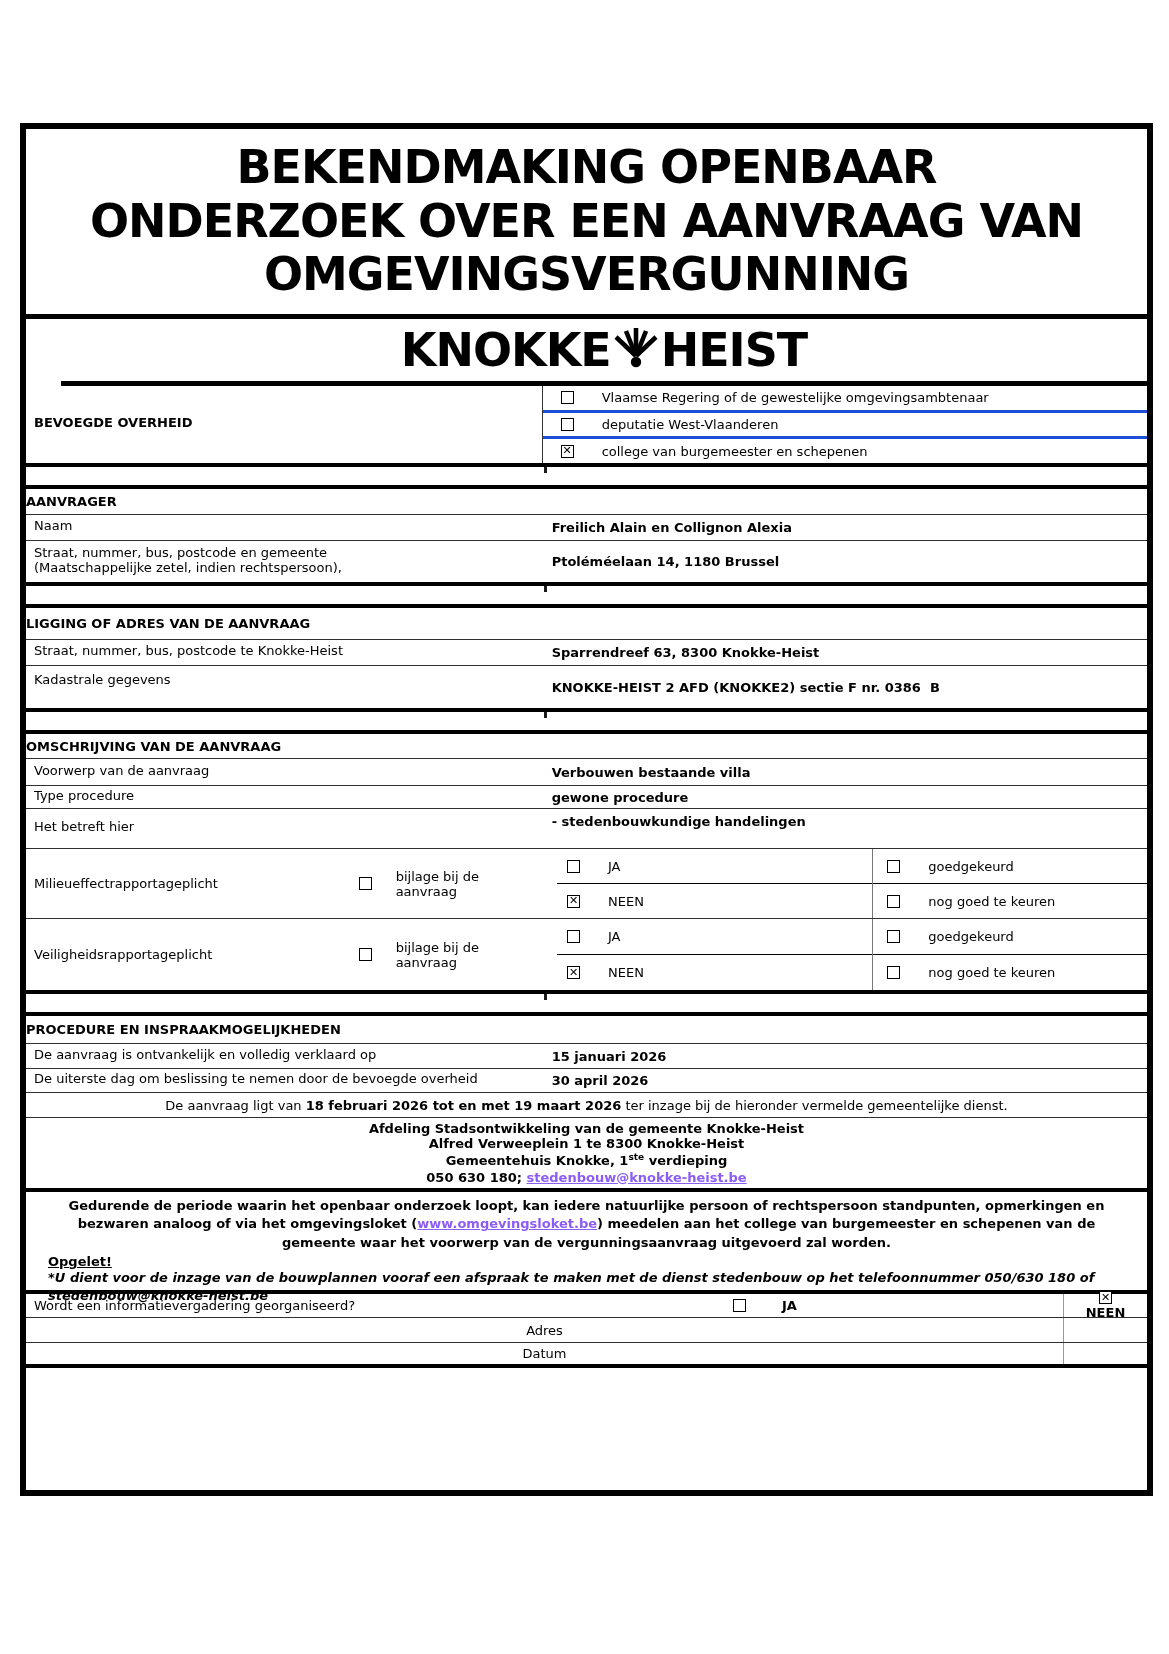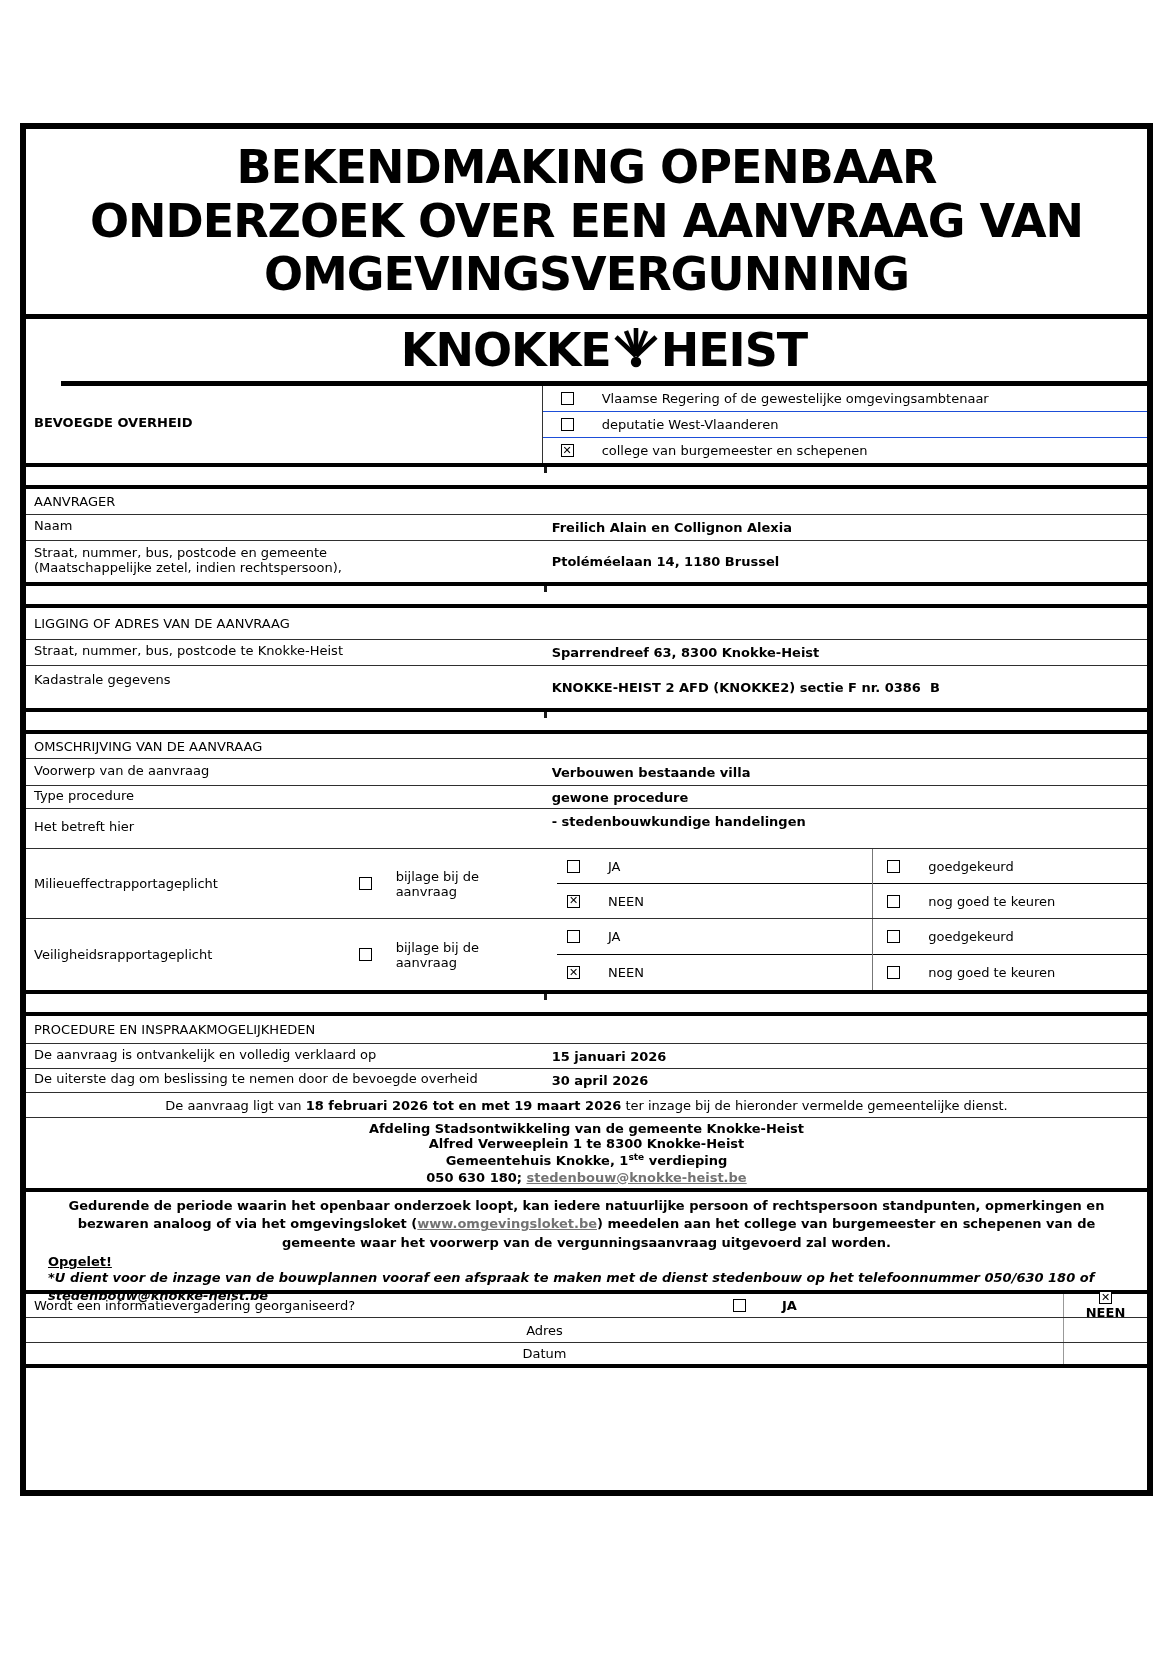--- a/index.html
+++ b/index.html
@@ -27,28 +27,28 @@
     font-weight:bold; font-size:46px; line-height:1.16; letter-spacing:-1px; text-align:center;
   }
   .logo-row { height:67px; display:flex; align-items:center; justify-content:center;
     font-weight:bold; font-size:46px; letter-spacing:-1px;margin-left:35px; }
   .logo-row svg { margin:6px 2px 0 2px; }
 
   
   .lab { width:46%; padding:3px 4px 7px 8px; display:flex; flex-direction:column; justify-content:center; }
   .val { width:54%; padding:3px 4px 3px 10px; font-weight:bold; display:flex; flex-direction:column; justify-content:center; }
   .pre { white-space:pre-wrap; }
-  .sec-h { font-weight:normal; align-items:center; padding-left:8px; }
+  .sec-h { font-weight:bold; align-items:center; }
 
   
   .bev { height:81px; }
   .bev .lab { font-weight:bold; }
   .bev-opts { width:54%; border-left:1px solid #333; display:flex; flex-direction:column; }
   .bev-opt { flex:1; display:flex; align-items:center; gap:28px; padding-left:18px; }
-  .bev-opt + .bev-opt { border-top:1px solid #1d4ed8; }
+  .bev-opt + .bev-opt { border-top:3px solid #1d4ed8; }
 
   
   .gap { height:22px; background:#fff; }
   .gap::after { content:""; position:absolute; left:46.2%; top:0; width:3px; height:6px; background:#1a1a1a; }
 
   
   .cb { display:inline-block; flex:none; width:13px; height:13px; border:1.7px solid #000; background:#fff; position:relative; }
   .cb.checked::before {
     content:"\2715"; position:absolute; left:50%; top:50%;
     transform:translate(-50%,-53%); font-size:11px; font-weight:bold; line-height:1;
@@ -64,21 +64,21 @@
   .jn { flex:1; display:flex; align-items:center; gap:28px; padding-left:10px; }
   .jn.top { border-bottom:1px solid #000; }
   .rap-right { width:24.5%; border-left:1px solid #777; display:flex; flex-direction:column; }
   .ro { flex:1; display:flex; align-items:center; gap:28px; padding-left:14px; }
   .ro.top { border-bottom:1px solid #000; gap:28px; }
 
   
   .center-row { align-items:center; justify-content:center; text-align:center; }
   .dienst { height:74px; display:flex; flex-direction:column; align-items:center; justify-content:center;
     font-weight:bold; line-height:1.22; text-align:center; }
-  a.link { color:#737373; text-decoration:underline; font-weight:bold; }
+  a.link { color:#8b5cf6; text-decoration:underline; font-weight:bold; }
   .bezwaar { height:102px; display:flex; flex-direction:column; padding:5px 22px 2px 22px; }
   .bezwaar-p { font-weight:bold; text-align:center; line-height:1.42; font-size:13px; }
   .opgelet-t { font-weight:bold; text-decoration:underline; margin-top:2px; }
   .opgelet-x { font-weight:bold; font-style:italic; line-height:1.35; }
   sup { font-size:9px; }
 
   
   .verg { height:24px; align-items:center; }
   .verg-label { flex:1; padding-left:8px; }
   .verg-ja { width:330px; display:flex; align-items:center; gap:36px; font-weight:bold; }

